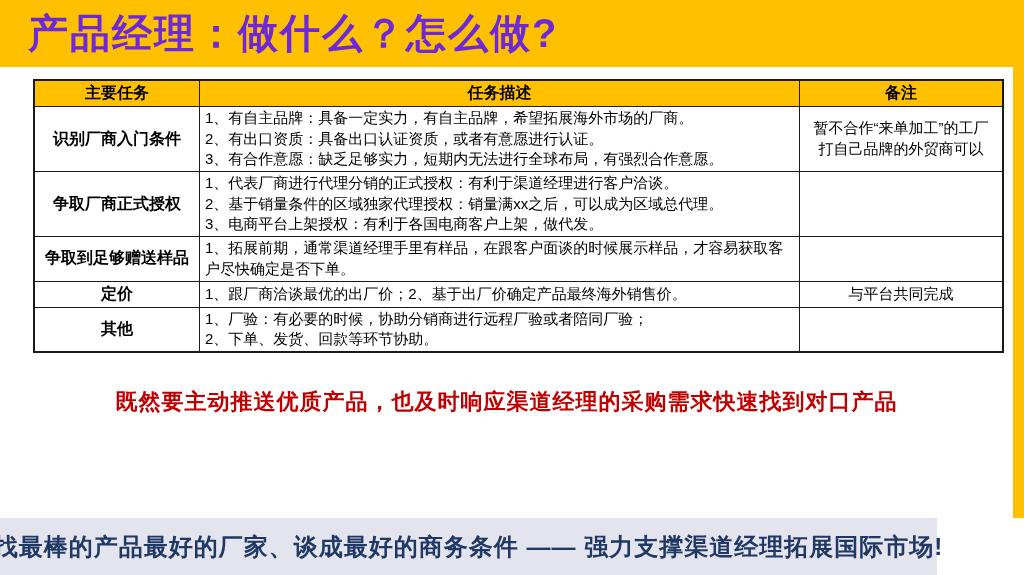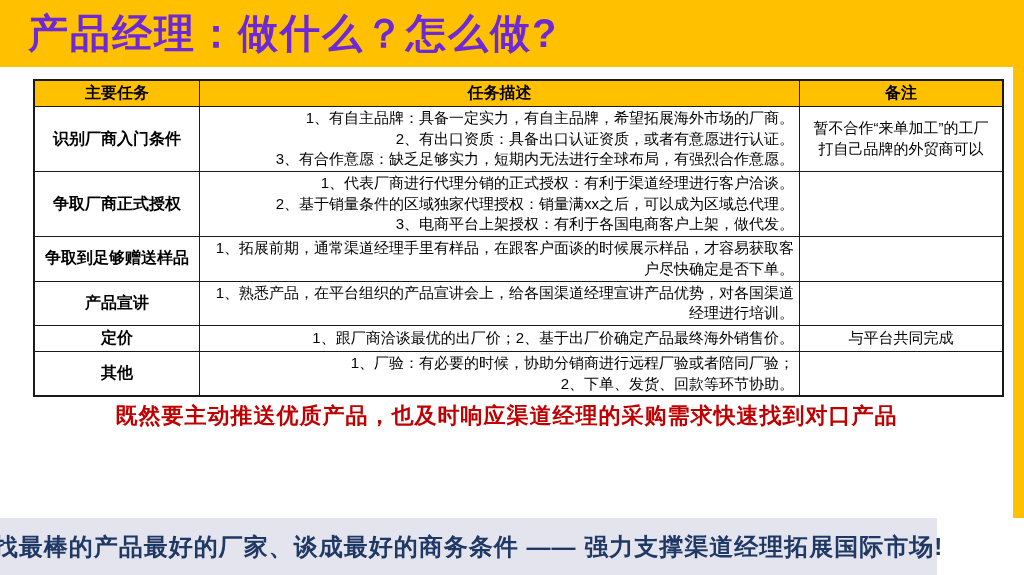--- a/index.html
+++ b/index.html
@@ -41,29 +41,29 @@
   th.col-note{width:198px;}
   table.task-table th{
     background:#FFC000;
     font-size:16px;font-weight:bold;text-align:center;
     padding:2px 2px;height:20px;
   }
   td.cell-task{
     font-size:16px;font-weight:bold;text-align:center;padding:2px 3px;border-radius:13px;
   }
   td.cell-desc{
-    font-size:15px;text-align:right;padding:1px 5px;line-height:1.38;
+    font-size:15px;text-align:left;padding:1px 5px;line-height:1.38;
     white-space:pre-line;
   }
   td.cell-note{
     font-size:15px;text-align:center;padding:2px 4px;line-height:1.38;
     white-space:pre-line;
   }
   .emphasis-text{
-    margin-top:4px;
+    margin-top:34px;
     width:1013px;
     text-align:center;
     color:#C00000;font-weight:bold;font-size:22px;letter-spacing:1px;
     white-space:nowrap;
   }
   .footer-band{
     position:absolute;left:0;top:518px;width:937px;height:57px;
     background:#E4E4EF;
     display:flex;align-items:center;justify-content:center;
   }
@@ -108,25 +108,20 @@
     <td class="cell-note"></td>
   </tr>
 
   <tr>
     <td class="cell-task">争取到足够赠送样品</td>
     <td class="cell-desc">1、拓展前期，通常渠道经理手里有样品，在跟客户面谈的时候展示样品，才容易获取客户尽快确定是否下单。</td>
     <td class="cell-note"></td>
   </tr>
 
 
-  <tr>
-    <td class="cell-task">产品宣讲</td>
-    <td class="cell-desc">1、熟悉产品，在平台组织的产品宣讲会上，给各国渠道经理宣讲产品优势，对各国渠道经理进行培训。</td>
-    <td class="cell-note"></td>
-  </tr>
 
   <tr>
     <td class="cell-task">定价</td>
     <td class="cell-desc">1、跟厂商洽谈最优的出厂价；2、基于出厂价确定产品最终海外销售价。</td>
     <td class="cell-note">与平台共同完成</td>
   </tr>
 
   <tr>
     <td class="cell-task">其他</td>
     <td class="cell-desc">1、厂验：有必要的时候，协助分销商进行远程厂验或者陪同厂验；

